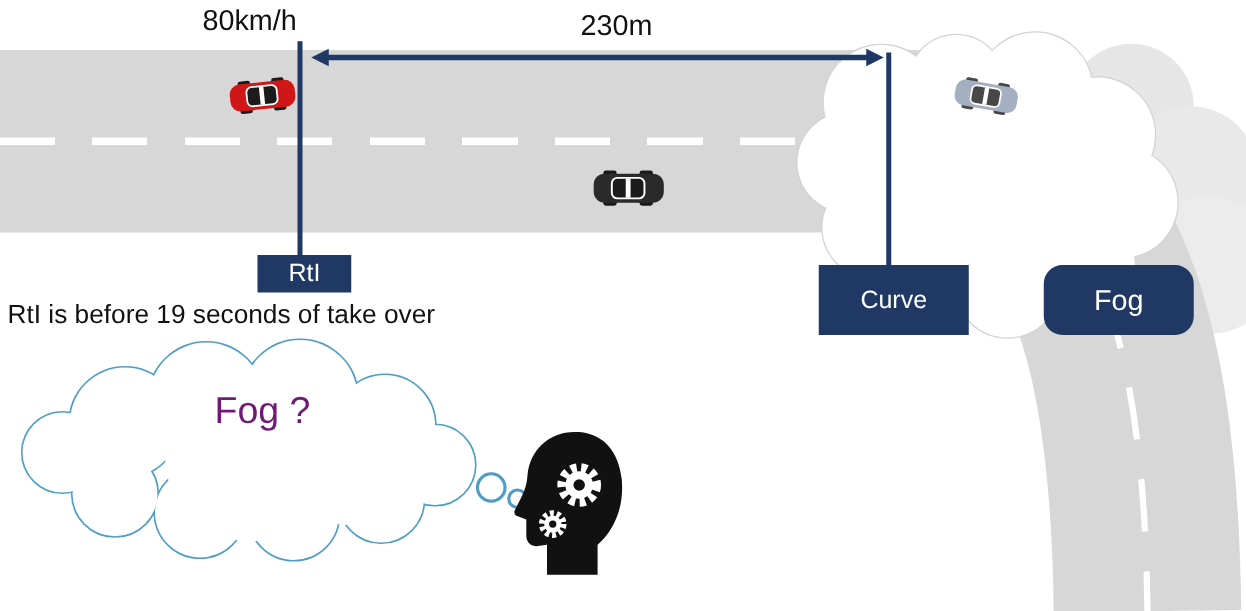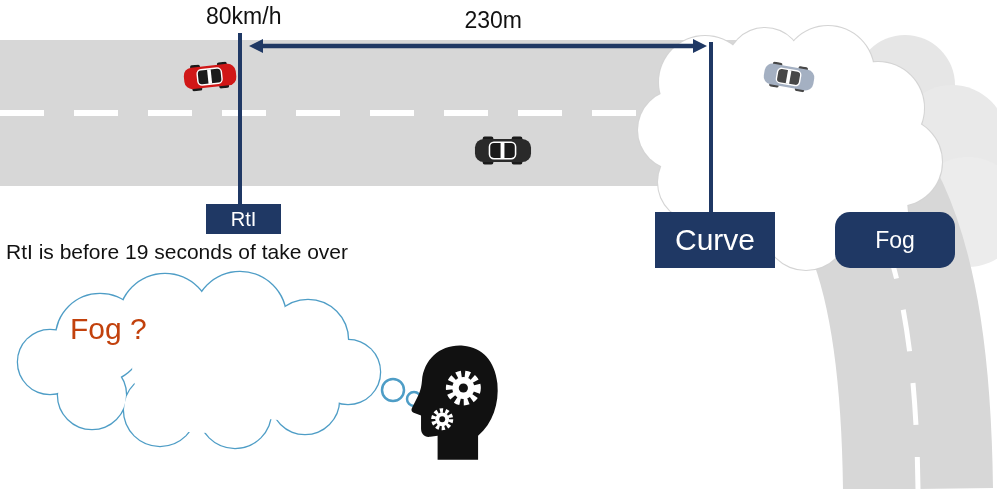--- a/index.html
+++ b/index.html
@@ -9,33 +9,33 @@
   }
   #road{
     position:absolute;left:0;top:40px;width:772px;height:146px;background:#d7d7d7;
   }
   #lane-marking{
     position:absolute;left:0;top:110px;width:706px;height:6px;
     background:repeating-linear-gradient(90deg,#ffffff 0 44px,transparent 44px 74px);
   }
   svg.overlay{position:absolute;left:0;top:0;}
   .label{position:absolute;white-space:nowrap;color:#111;}
-  .speed{left:162px;top:3px;font-size:23px;margin-left:44px;}
+  .speed{left:162px;top:3px;font-size:23px;}
   .distance{left:452px;top:7px;font-size:23px;width:70px;text-align:right;}
   .caption{left:6px;top:240px;font-size:21px;}
   .box{
     position:absolute;background:#1f3864;color:#ffffff;
     display:flex;align-items:center;justify-content:center;
   }
   .rti{left:206px;top:204px;width:75px;height:30px;font-size:20px;}
-  .curve{left:655px;top:212px;width:120px;height:56px;font-size:30px;}
+  .curve{left:655px;top:212px;width:120px;height:56px;font-size:20px;}
   .fogbox{left:835px;top:212px;width:120px;height:56px;font-size:23px;border-radius:15px;}
   .thought-text{
-    position:absolute;left:70px;top:310px;width:280px;text-align:left;
-    font-size:30px;color:#c2410c;line-height:1.25;
+    position:absolute;left:70px;top:310px;width:280px;text-align:center;
+    font-size:30px;color:#701a75;line-height:1.25;
   }
 </style>
 </head>
 <body>
 
 <div id="canvas">
 
   <div id="road"></div>
   <div id="lane-marking"></div>
 

